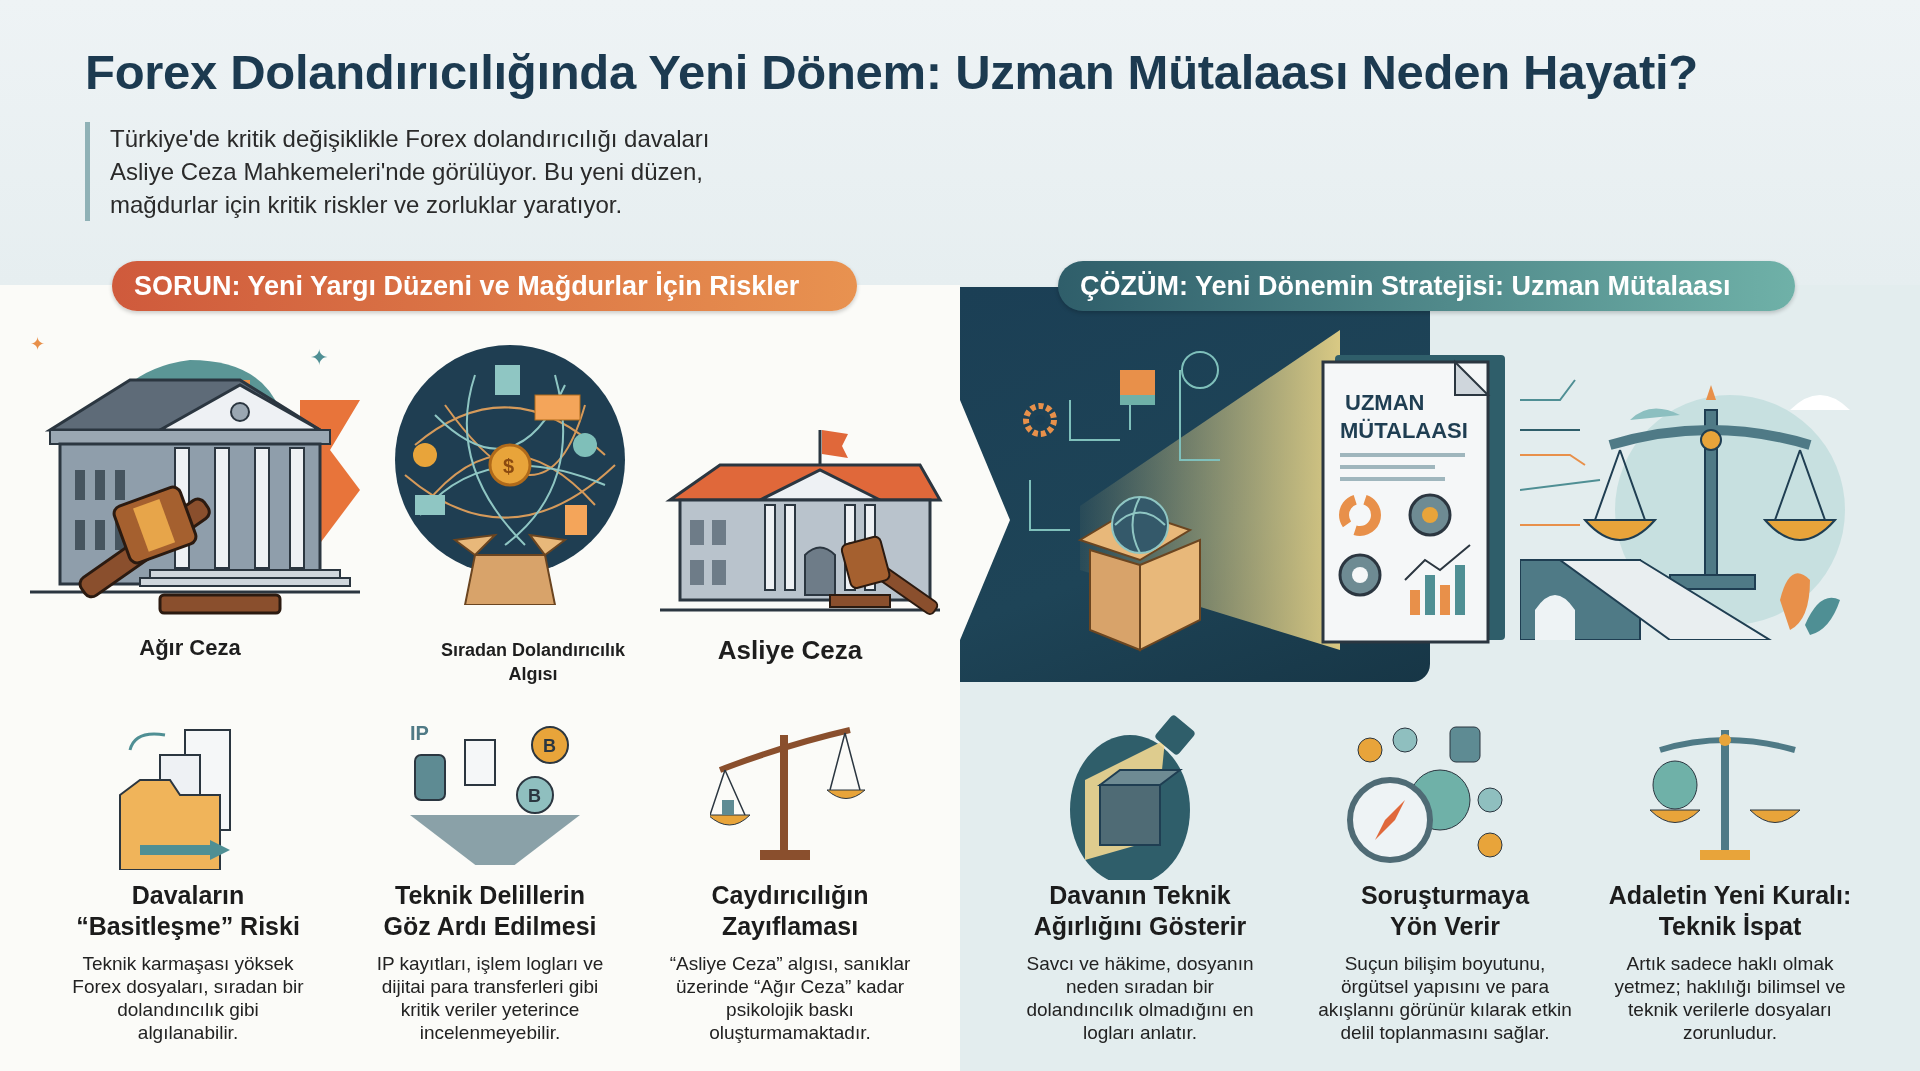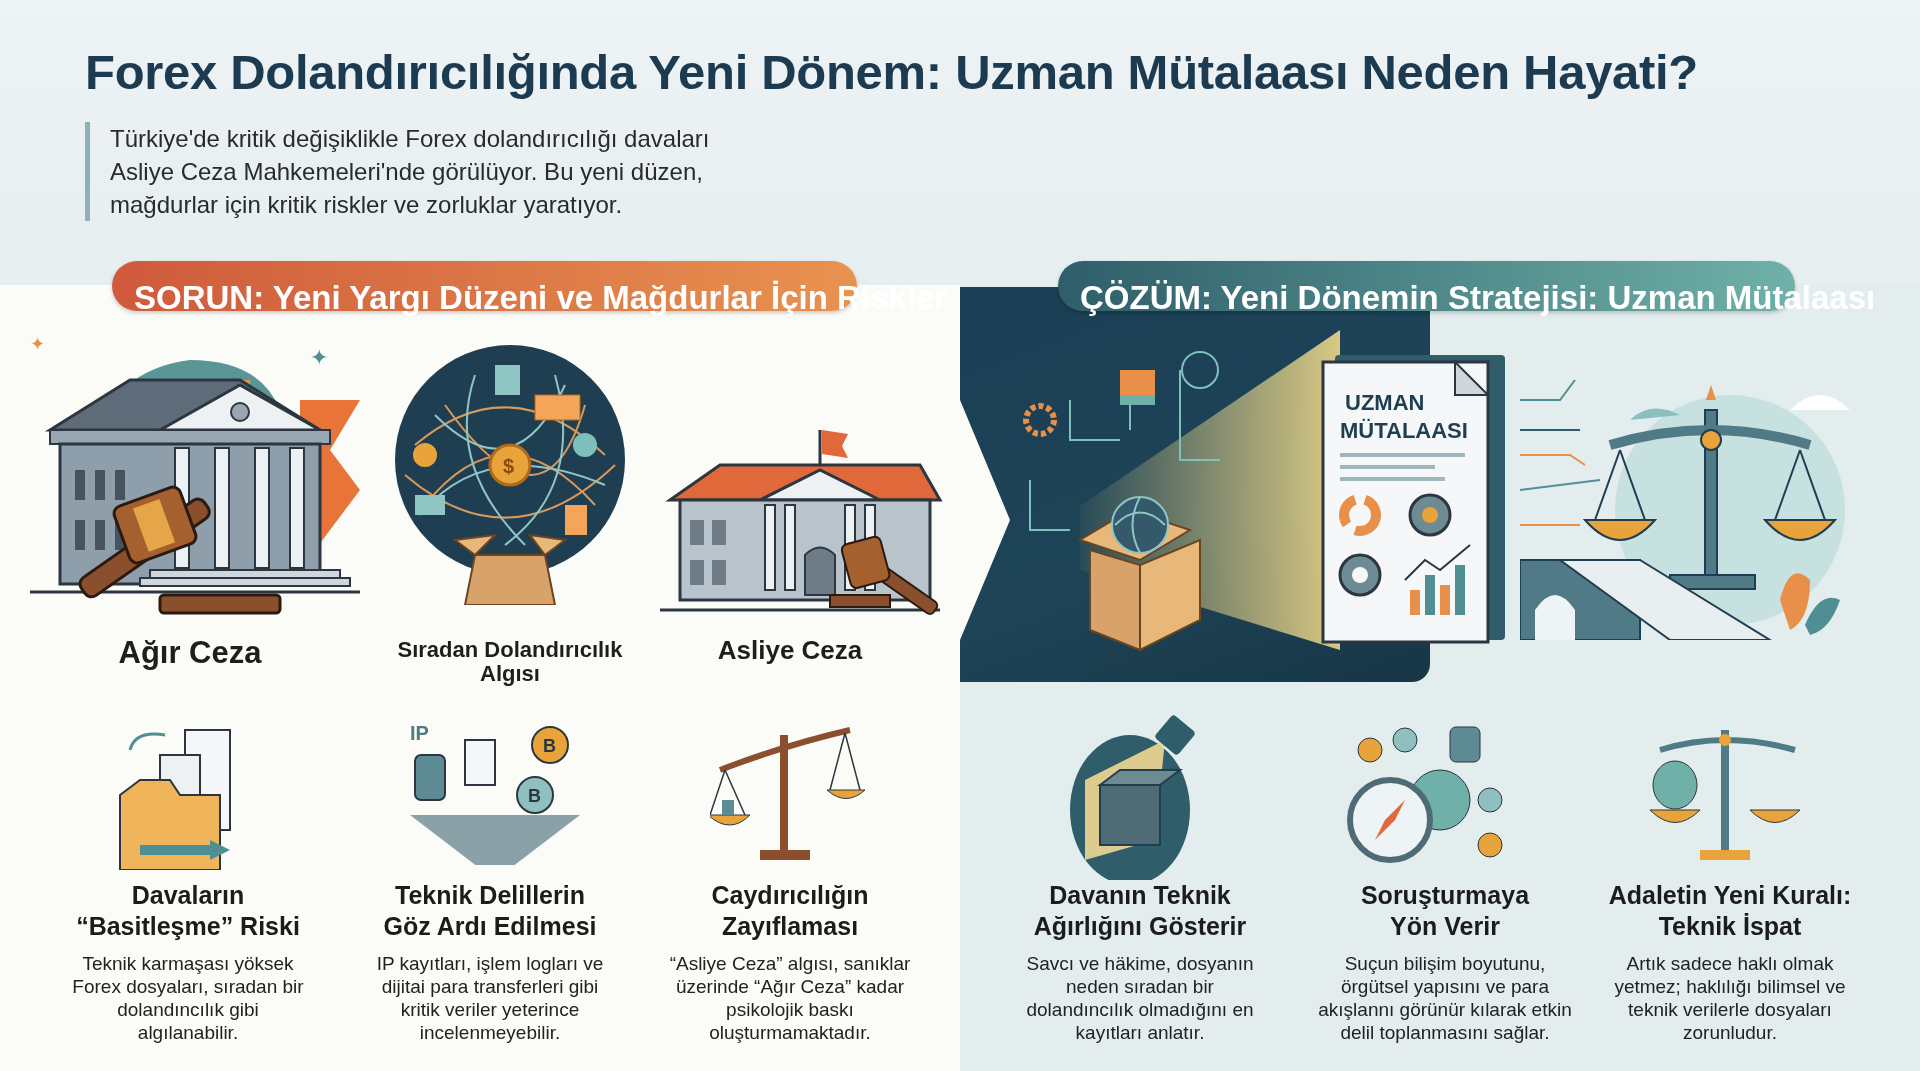--- a/index.html
+++ b/index.html
@@ -19,22 +19,22 @@
     font-size: 49px; font-weight: 700; color: #1c3a50; letter-spacing: -0.3px;
     white-space: nowrap;
   }
   .intro {
     position: absolute; left: 85px; top: 122px; width: 760px;
     border-left: 5px solid #8fb1b6; padding-left: 20px;
     font-size: 24px; line-height: 33px; color: #2a2a2a;
   }
   .pill {
     position: absolute; height: 50px; border-radius: 25px;
-    color: #fff; font-size: 33px; font-weight: 700; line-height: 50px;
-    padding: 12px 22px; white-space: nowrap; box-shadow: 0 2px 4px rgba(0,0,0,0.2);
+    color: #fff; font-size: 27px; font-weight: 700; line-height: 50px;
+    padding: 0 22px; white-space: nowrap; box-shadow: 0 2px 4px rgba(0,0,0,0.2);
   }
   .pill-problem { left: 112px; top: 261px; width: 745px; background: linear-gradient(90deg,#cf5a3c,#e89250); }
   .pill-solution { left: 1058px; top: 261px; width: 737px; background: linear-gradient(90deg,#2f5e6a,#6fb1a8); }
   .dark-box {
     position: absolute; left: 960px; top: 287px; width: 470px; height: 395px;
     background: linear-gradient(160deg,#1b3f55,#1e4457 60%,#173646);
     border-bottom-right-radius: 18px;
   }
   .chevron-white {
     position: absolute; left: 960px; top: 400px; width: 0; height: 0;
@@ -157,22 +157,22 @@
         <rect x="185" y="85" width="10" height="85"></rect>
         <rect x="205" y="85" width="10" height="85"></rect>
       </g>
     <path d="M145 175 L145 135 Q160 120 175 135 L175 175 Z" fill="#6e7c88" stroke="#2b3640" stroke-width="2"></path>
     <line x1="0" y1="190" x2="280" y2="190" stroke="#2b3640" stroke-width="3"></line>
     <rect x="180" y="150" width="110" height="14" rx="5" fill="#8a4f2d" stroke="#2b1a10" stroke-width="2" transform="rotate(35 230 150)"></rect>
     <rect x="185" y="120" width="40" height="45" rx="6" fill="#a5602f" stroke="#2b1a10" stroke-width="2" transform="rotate(-15 205 140)"></rect>
     <rect x="170" y="175" width="60" height="12" fill="#8a4f2d" stroke="#2b1a10" stroke-width="2"></rect>
   </svg>
 
-  <div class="caption-top" style="left:80px;top:635px;width:220px;font-size:31px;text-align:center;">Ağır Ceza</div>
-  <div class="caption-top" style="left:385px;top:638px;width:250px;font-size:22px;line-height:24px;">
+  <div class="caption-top" style="left:80px;top:635px;width:220px;font-size:22px;text-align:center;">Ağır Ceza</div>
+  <div class="caption-top" style="left:408px;top:638px;width:250px;font-size:18px;line-height:24px;">
     <div>Sıradan Dolandırıcılık</div>
     <div>Algısı</div>
   </div>
   <div class="caption-top" style="left:680px;top:635px;width:220px;font-size:26px;">Asliye Ceza</div>
 
   <svg class="illus" style="left:1010px;top:340px" width="260" height="320" viewBox="0 0 260 320">
     <g fill="none" stroke="#7fc0bb" stroke-width="2">
       <path d="M60 60 L60 100 L110 100"></path>
         <path d="M120 30 L120 90"></path>
         <path d="M170 30 L170 120 L210 120"></path>
@@ -341,21 +341,21 @@
 
   <div class="card" style="left:990px;top:880px;">
     <div class="card-title">
         <div>Davanın Teknik</div>
         <div>Ağırlığını Gösterir</div>
       </div>
     <div class="card-text">
       <div>Savcı ve häkime, dosyanın</div>
         <div>neden sıradan bir</div>
         <div>dolandıncılık olmadığını en</div>
-        <div>kayıtları anlatır.</div>
+        <div>logları anlatır.</div>
     </div>
   </div>
   <div class="card" style="left:1290px;top:880px;width:310px;">
     <div class="card-title">
         <div>Soruşturmaya</div>
         <div>Yön Verir</div>
       </div>
     <div class="card-text">
       <div>Suçun bilişim boyutunu,</div>
         <div>örgütsel yapısını ve para</div>

